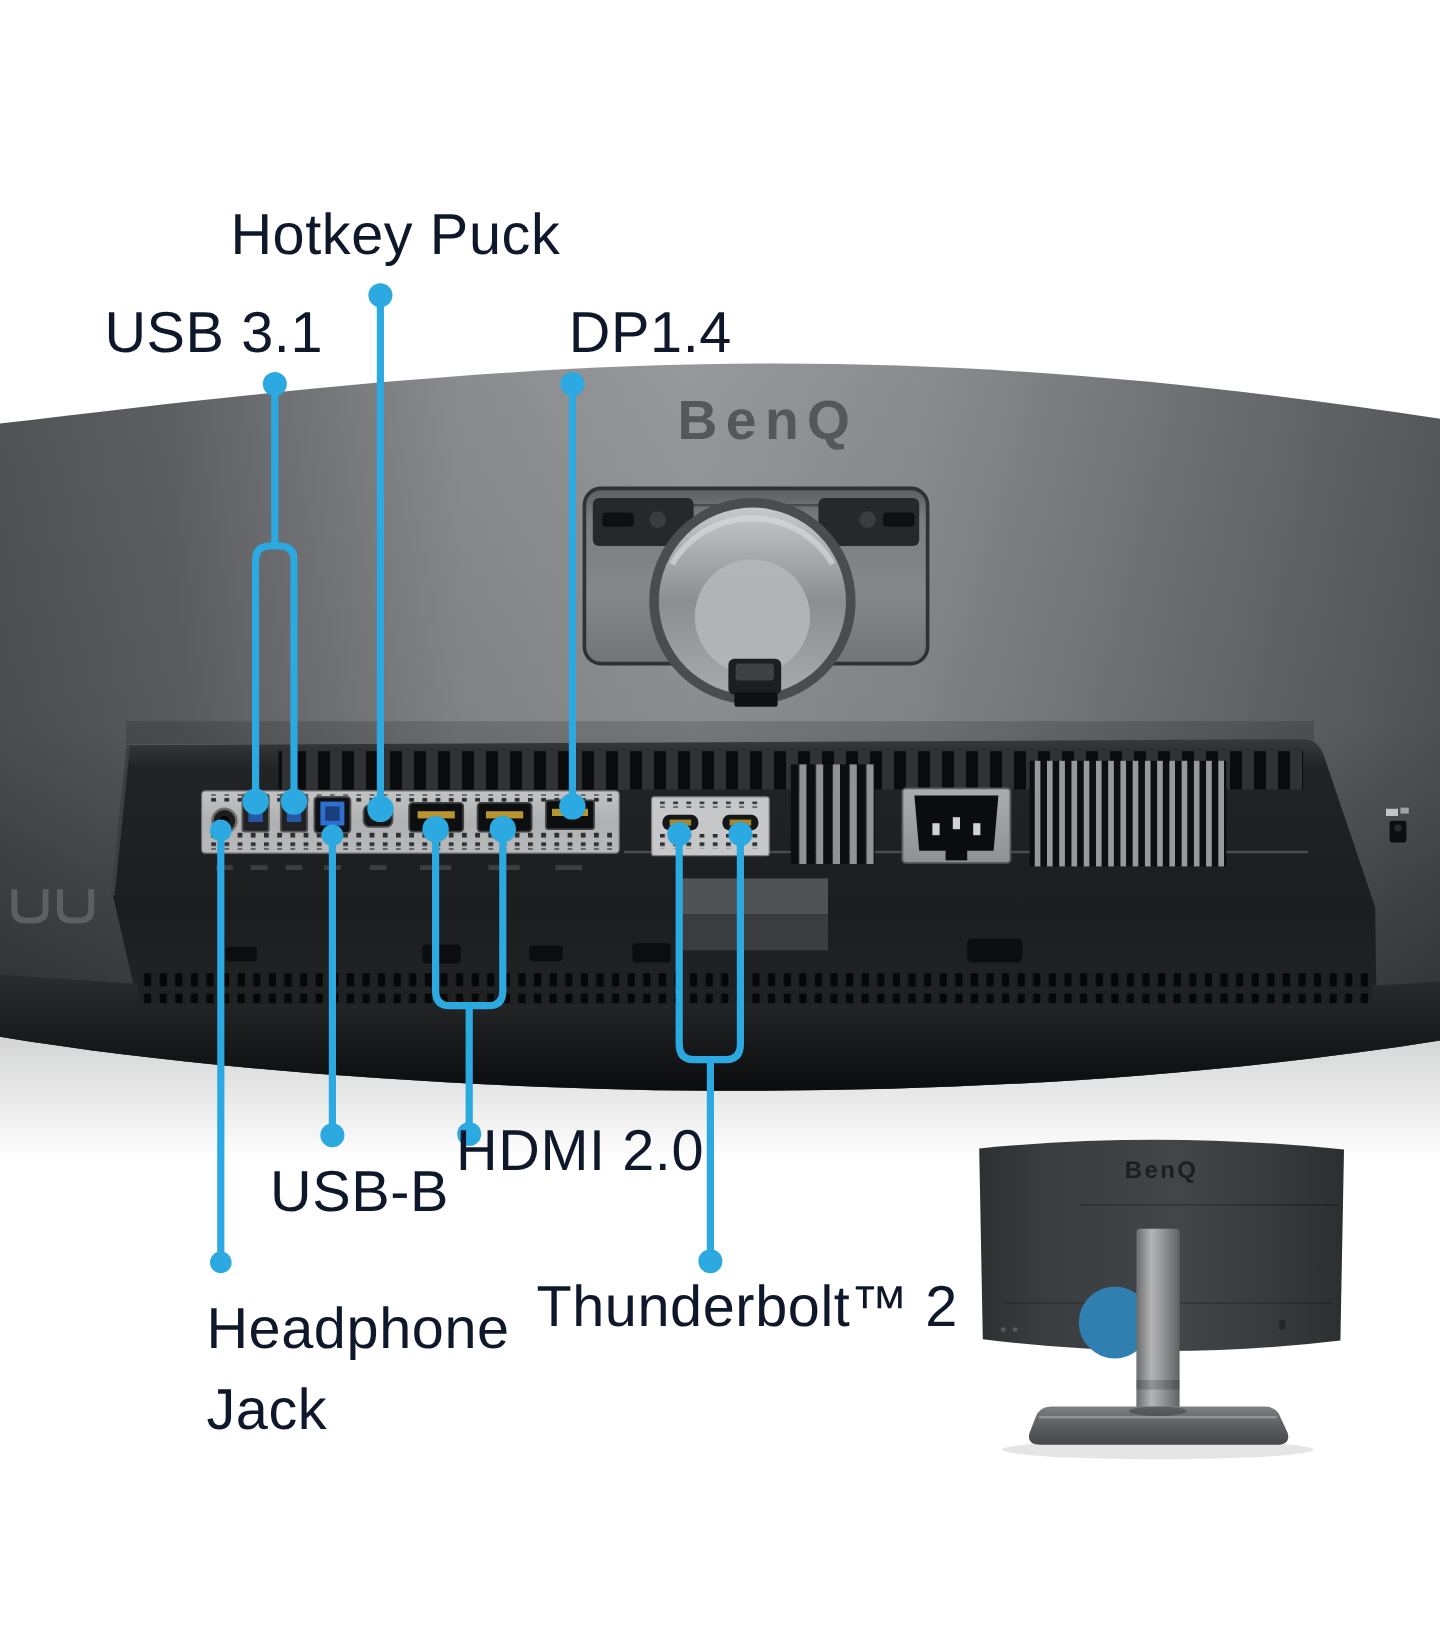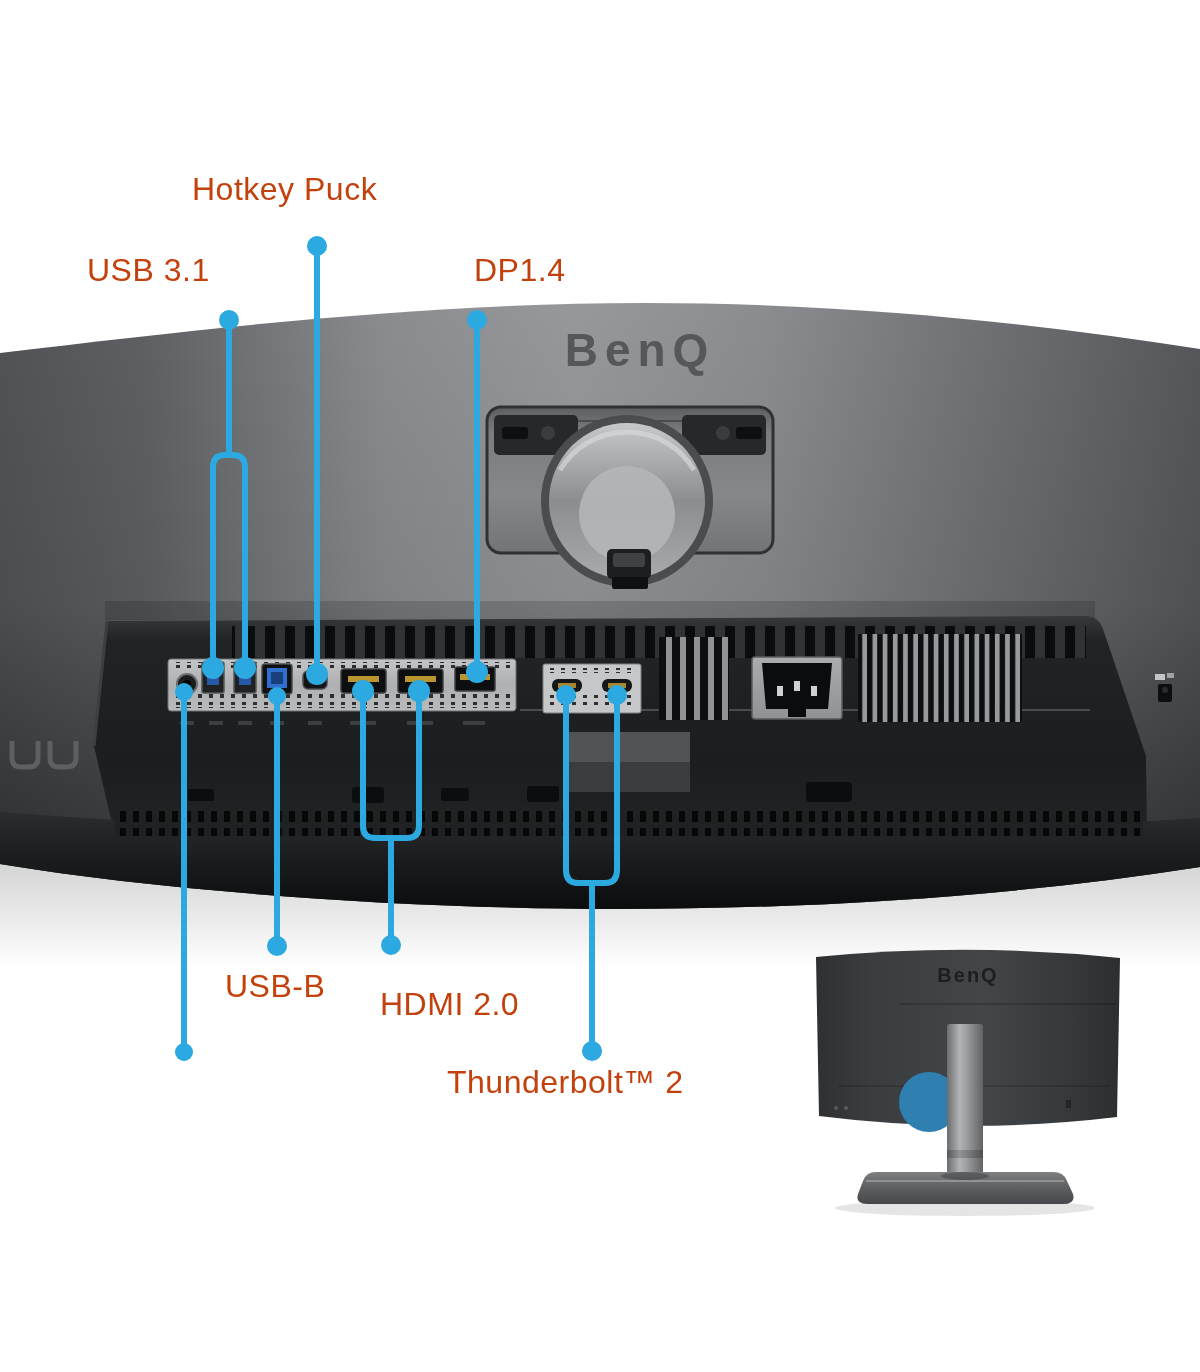--- a/index.html
+++ b/index.html
@@ -5,21 +5,21 @@
   html,body{margin:0;padding:0;}
   body{
     width:1200px;height:1372px;position:relative;background:#ffffff;overflow:hidden;
     font-family:"Liberation Sans",sans-serif;
   }
   #art,#callouts{position:absolute;left:0;top:0;}
   #art{z-index:1;}
   #callouts{z-index:2;}
   .lbl{
     position:absolute;z-index:3;
-    font-size:32px;line-height:1;color:#c2410c;
+    font-size:48px;line-height:1;color:#0f172a;
     white-space:nowrap;letter-spacing:0.5px;
   }
   .lbl-headphone{line-height:1.42;}
   .lbl-headphone span{display:block;}
 </style>
 </head>
 <body>
 
 <svg id="art" width="1200" height="1372" viewBox="0 0 1200 1372">
   <defs>
@@ -326,18 +326,20 @@
 </svg>
 
 <div class="lbl" style="left:192px;top:173px;">Hotkey Puck</div>
 
 <div class="lbl" style="left:87px;top:254px;text-align:center;">USB 3.1</div>
 
 <div class="lbl" style="left:474px;top:254px;">DP1.4</div>
 
 <div class="lbl" style="left:213px;top:970px;margin-left:12px;">USB-B</div>
 
-<div class="lbl" style="left:380px;top:988px;text-align:right;">HDMI 2.0</div>
+<div class="lbl" style="left:380px;top:936px;text-align:right;">HDMI 2.0</div>
 
 <div class="lbl lbl-headphone" style="left:172px;top:1074px;">
+  <span>Headphone</span>
+  <span>Jack</span>
 </div>
 
 <div class="lbl" style="left:447px;top:1066px;">Thunderbolt™ 2</div>
 
 </body></html>

